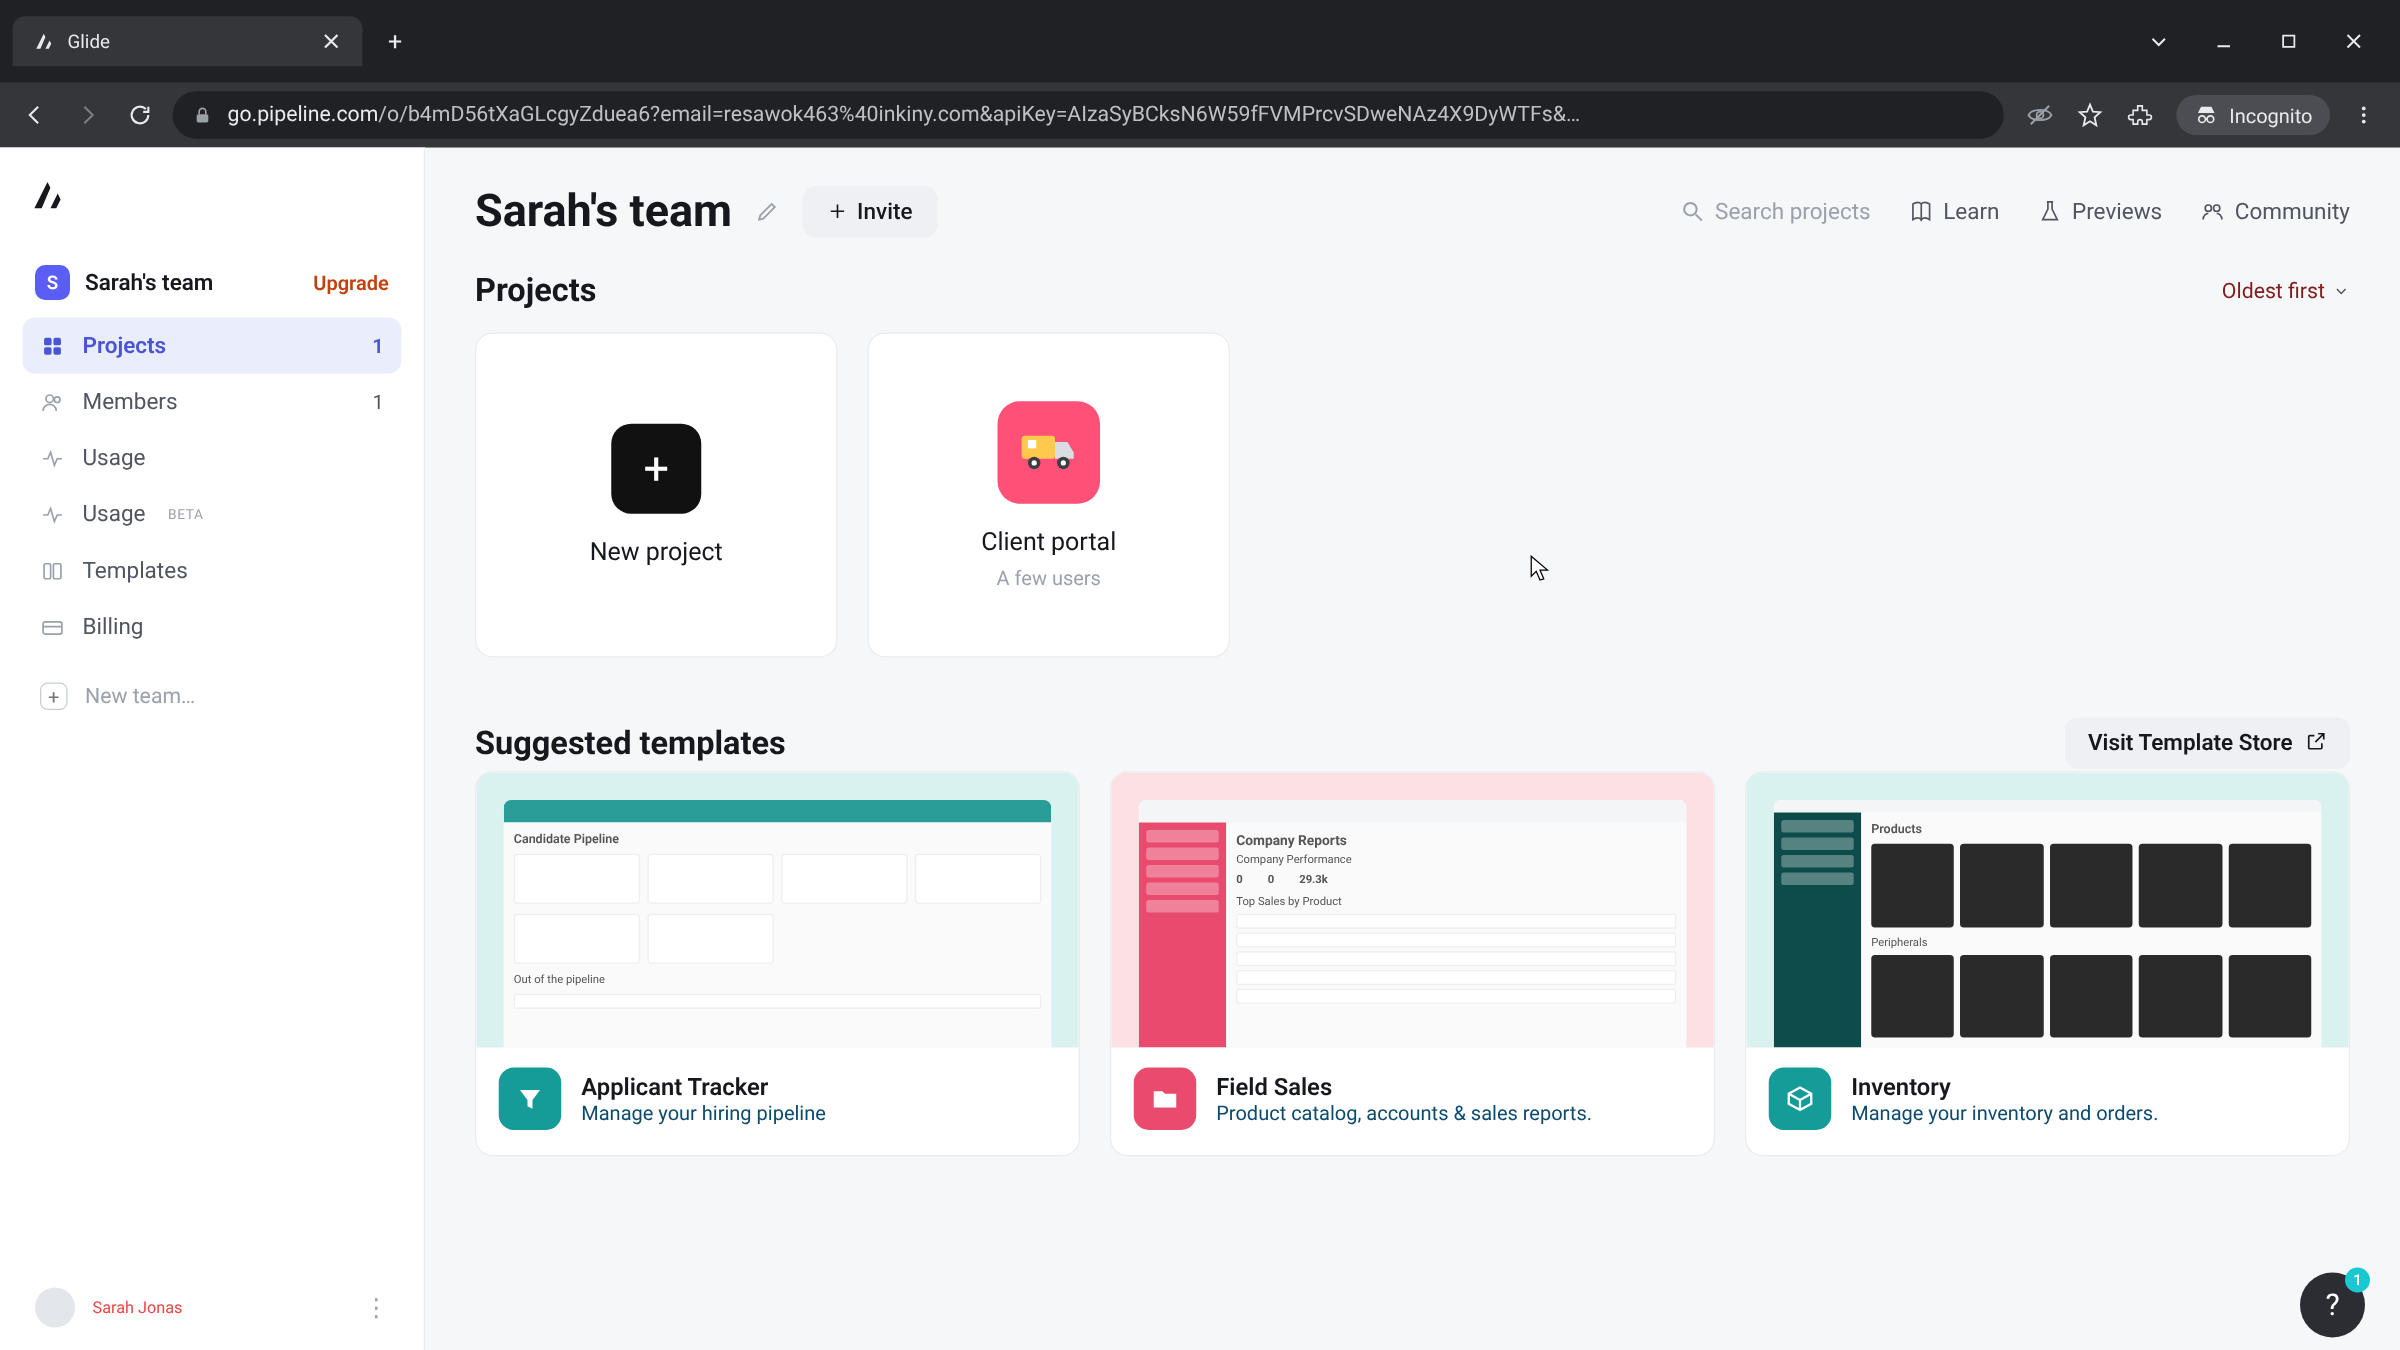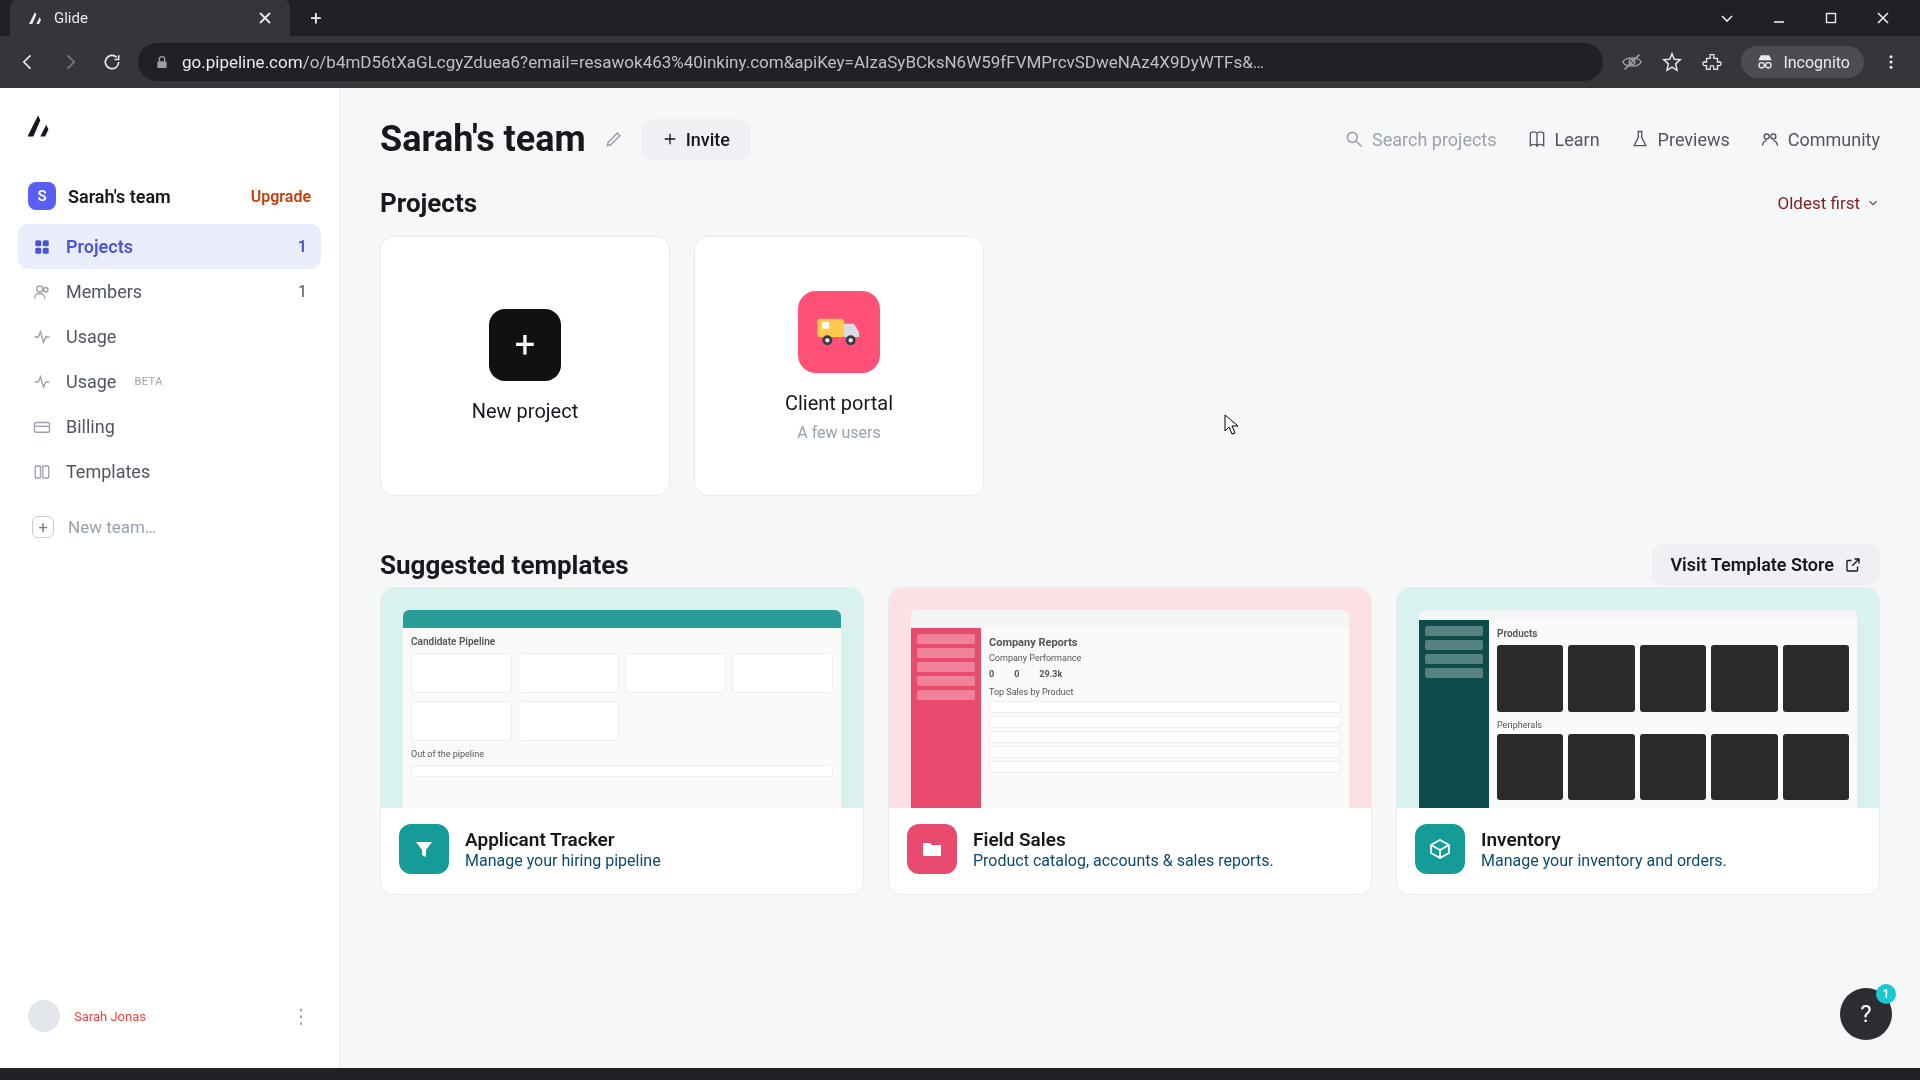--- a/index.html
+++ b/index.html
@@ -1,19 +1,19 @@
 <!DOCTYPE html>
 <html><head>
 <meta charset="utf-8">
 <style>
 * { margin: 0; padding: 0; box-sizing: border-box; font-family: -apple-system, BlinkMacSystemFont, "Segoe UI", Roboto, sans-serif; }
 body { width: 1920px; height: 1080px; background: #202124; overflow: hidden; }
 
 
-.chrome-titlebar { height: 36px; background: #202124; display: flex; align-items: center; }
+.chrome-titlebar { height: 66px; background: #202124; display: flex; align-items: center; }
 .tab-strip { display: flex; align-items: center; height: 48px; padding-left: 10px; }
 .tab { display: flex; align-items: center; gap: 10px; padding: 0 16px; height: 40px; background: #35363a; border-radius: 10px 10px 0 0; min-width: 280px; color: #e8eaed; font-size: 15px; }
 .tab-favicon { width: 18px; height: 18px; display:flex; align-items:center; justify-content:center; }
 .tab-title { flex: 1; }
 .tab-close { width: 18px; height: 18px; display: flex; align-items: center; justify-content: center; cursor: pointer; }
 .new-tab { width: 32px; height: 32px; display: flex; align-items: center; justify-content: center; color: #e8eaed; margin-left: 10px; cursor: pointer; font-size: 20px; }
 .win-controls { margin-left: auto; display: flex; gap: 28px; padding-right: 20px; color: #e8eaed; }
 .win-controls span { cursor: pointer; font-size: 16px; width:24px; text-align:center; }
 
 .toolbar { height: 52px; background: #35363a; display: flex; align-items: center; padding: 0 12px; gap: 10px; }
@@ -62,21 +62,21 @@
 .sort { margin-left: auto; display: flex; align-items: center; gap: 6px; color: #7f1d1d; font-size: 17px; cursor: pointer; }
 
 .projects-grid { display: flex; gap: 24px; margin-bottom: 48px; }
 .project-card { width: 290px; height: 260px; background: #fff; border: 1px solid #e9ebee; border-radius: 14px; display: flex; flex-direction: column; align-items: center; justify-content: center; gap: 18px; cursor: pointer; }
 .new-proj-icon { width: 72px; height: 72px; background: #111; border-radius: 16px; display: flex; align-items: center; justify-content: center; color: #fff; font-size: 36px; }
 .proj-label { font-size: 20px; color: #16181d; }
 .proj-sub { font-size: 16px; color: #9aa0ac; margin-top: -10px; }
 .app-icon { width: 82px; height: 82px; background: #ff5078; border-radius: 18px; display: flex; align-items: center; justify-content: center; }
 
 .templates-head { display: flex; align-items: center; margin-bottom: 2px; }
-.visit-store { margin-left: auto; display: flex; align-items: center; gap: 10px; padding: 10px 18px; background: #eef0f3; border-radius: 10px; font-size: 18px; font-weight: 600; cursor: pointer; color:#16181d; }
+.visit-store { margin-left: auto; display: flex; gap: 10px; padding: 10px 18px; background: #eef0f3; border-radius: 10px; font-size: 18px; font-weight: 600; cursor: pointer; color:#16181d; }
 
 .templates-grid { display: flex; gap: 24px; }
 .template-card { flex: 1; border: 1px solid #e9ebee; border-radius: 14px; overflow: hidden; cursor: pointer; background:#fff; }
 .template-preview { height: 220px; padding: 22px 22px 0 22px; display:flex; align-items:flex-start; justify-content:center; }
 .tp-teal { background: linear-gradient(#d9f2f0,#d9f2f0); }
 .tp-pink { background: linear-gradient(#fde0e4,#fde0e4); }
 .tp-teal2 { background: linear-gradient(#d9f2f0,#d9f2f0); }
 .preview-window { width: 100%; height: 100%; background: #fff; border-radius: 6px 6px 0 0; overflow:hidden; display:flex; flex-direction:column; font-size:9px; color:#555; }
 .pw-top { height:18px; display:flex; align-items:center; padding:0 8px; gap:8px; }
 .pw-top.teal { background:#2a9d99; color:#fff; }
@@ -265,34 +265,34 @@
           <svg width="18" height="18" viewBox="0 0 24 24">
             <path d="M2 12 L7 12 L10 5 L14 19 L17 12 L22 12" stroke="#9aa0ac" stroke-width="1.8" fill="none"></path>
           </svg>
         </span>
       <span>Usage</span>
       <span class="beta">BETA</span>
     </div>
     <div class="nav-item">
       <span class="nav-icon">
           <svg width="18" height="18" viewBox="0 0 24 24">
-            <rect x="2" y="6" width="20" height="13" rx="2" stroke="#9aa0ac" stroke-width="1.8" fill="none"></rect>
-            <line x1="2" y1="11" x2="22" y2="11" stroke="#9aa0ac" stroke-width="1.8"></line>
-          </svg>
-        </span>
-      <span>Billing</span>
+            <rect x="3" y="4" width="7" height="16" rx="1.5" stroke="#9aa0ac" stroke-width="1.8" fill="none"></rect>
+            <rect x="13" y="4" width="8" height="16" rx="1.5" stroke="#9aa0ac" stroke-width="1.8" fill="none"></rect>
+          </svg>
+        </span>
+      <span>Templates</span>
     </div>
     <div class="nav-item">
       <span class="nav-icon">
           <svg width="18" height="18" viewBox="0 0 24 24">
-            <rect x="3" y="4" width="7" height="16" rx="1.5" stroke="#9aa0ac" stroke-width="1.8" fill="none"></rect>
-            <rect x="13" y="4" width="8" height="16" rx="1.5" stroke="#9aa0ac" stroke-width="1.8" fill="none"></rect>
-          </svg>
-        </span>
-      <span>Templates</span>
+            <rect x="2" y="6" width="20" height="13" rx="2" stroke="#9aa0ac" stroke-width="1.8" fill="none"></rect>
+            <line x1="2" y1="11" x2="22" y2="11" stroke="#9aa0ac" stroke-width="1.8"></line>
+          </svg>
+        </span>
+      <span>Billing</span>
     </div>
 
     <div class="new-team">
       <span class="plus-box">+</span>
       <span>New team…</span>
     </div>
 
     <div class="user-footer">
       <div class="user-avatar"></div>
       <div class="user-name">Sarah Jonas</div>

